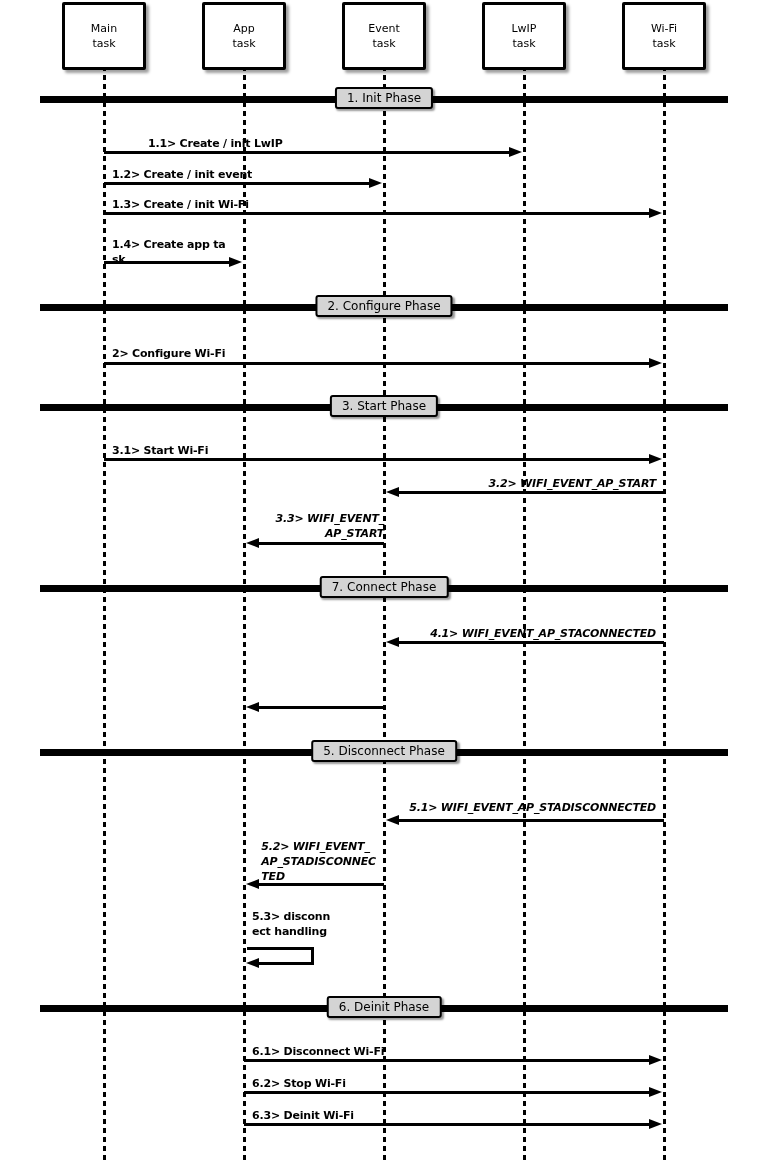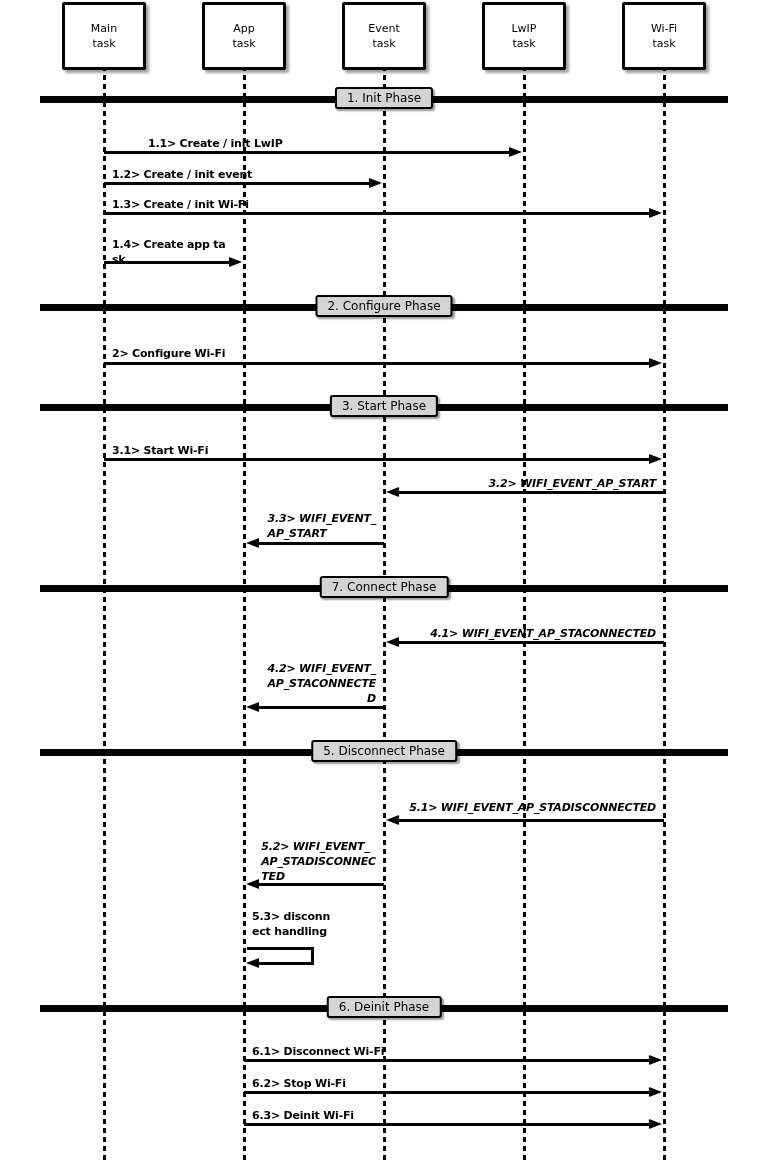--- a/index.html
+++ b/index.html
@@ -109,36 +109,31 @@
     <div class="msg-label" style="top: 443px; left: 112px; text-align: left;">
       <div class="ln">3.1&gt; Start Wi-Fi</div>
     </div>
     <div class="msg-line" style="top: 458px; left: 104px; width: 546px;"></div>
     <div class="head right" style="top: 454px; left: 649px;"></div>
     <div class="msg-label italic" style="top: 476px; right: 112px; text-align: right;">
       <div class="ln">3.2&gt; WIFI_EVENT_AP_START</div>
     </div>
     <div class="msg-line" style="top: 491px; left: 398px; width: 266px;"></div>
     <div class="head left" style="top: 487px; left: 386px;"></div>
-    <div class="msg-label italic" style="top: 511px; right: 392px; ">
+    <div class="msg-label italic" style="top: 511px; right: 384px; text-align: right;">
       <div class="ln">3.3&gt; WIFI_EVENT_</div>
       <div class="ln">AP_START</div>
     </div>
     <div class="msg-line" style="top: 542px; left: 258px; width: 126px;"></div>
     <div class="head left" style="top: 538px; left: 246px;"></div>
     <div class="msg-label italic" style="top: 626px; right: 112px; text-align: right;">
       <div class="ln">4.1&gt; WIFI_EVENT_AP_STACONNECTED</div>
     </div>
     <div class="msg-line" style="top: 641px; left: 398px; width: 266px;"></div>
     <div class="head left" style="top: 637px; left: 386px;"></div>
-    <div class="msg-label italic" style="top: 661px; right: 392px; text-align: right;">
-      <div class="ln">4.2&gt; WIFI_EVENT_</div>
-      <div class="ln">AP_STACONNECTE</div>
-      <div class="ln">D</div>
-    </div>
     <div class="msg-line" style="top: 706px; left: 258px; width: 126px;"></div>
     <div class="head left" style="top: 702px; left: 246px;"></div>
     <div class="msg-label italic" style="top: 800px; right: 112px; text-align: right;">
       <div class="ln">5.1&gt; WIFI_EVENT_AP_STADISCONNECTED</div>
     </div>
     <div class="msg-line" style="top: 819px; left: 398px; width: 266px;"></div>
     <div class="head left" style="top: 815px; left: 386px;"></div>
     <div class="msg-label italic" style="top: 839px; right: 392px; ">
       <div class="ln">5.2&gt; WIFI_EVENT_</div>
       <div class="ln">AP_STADISCONNEC</div>

